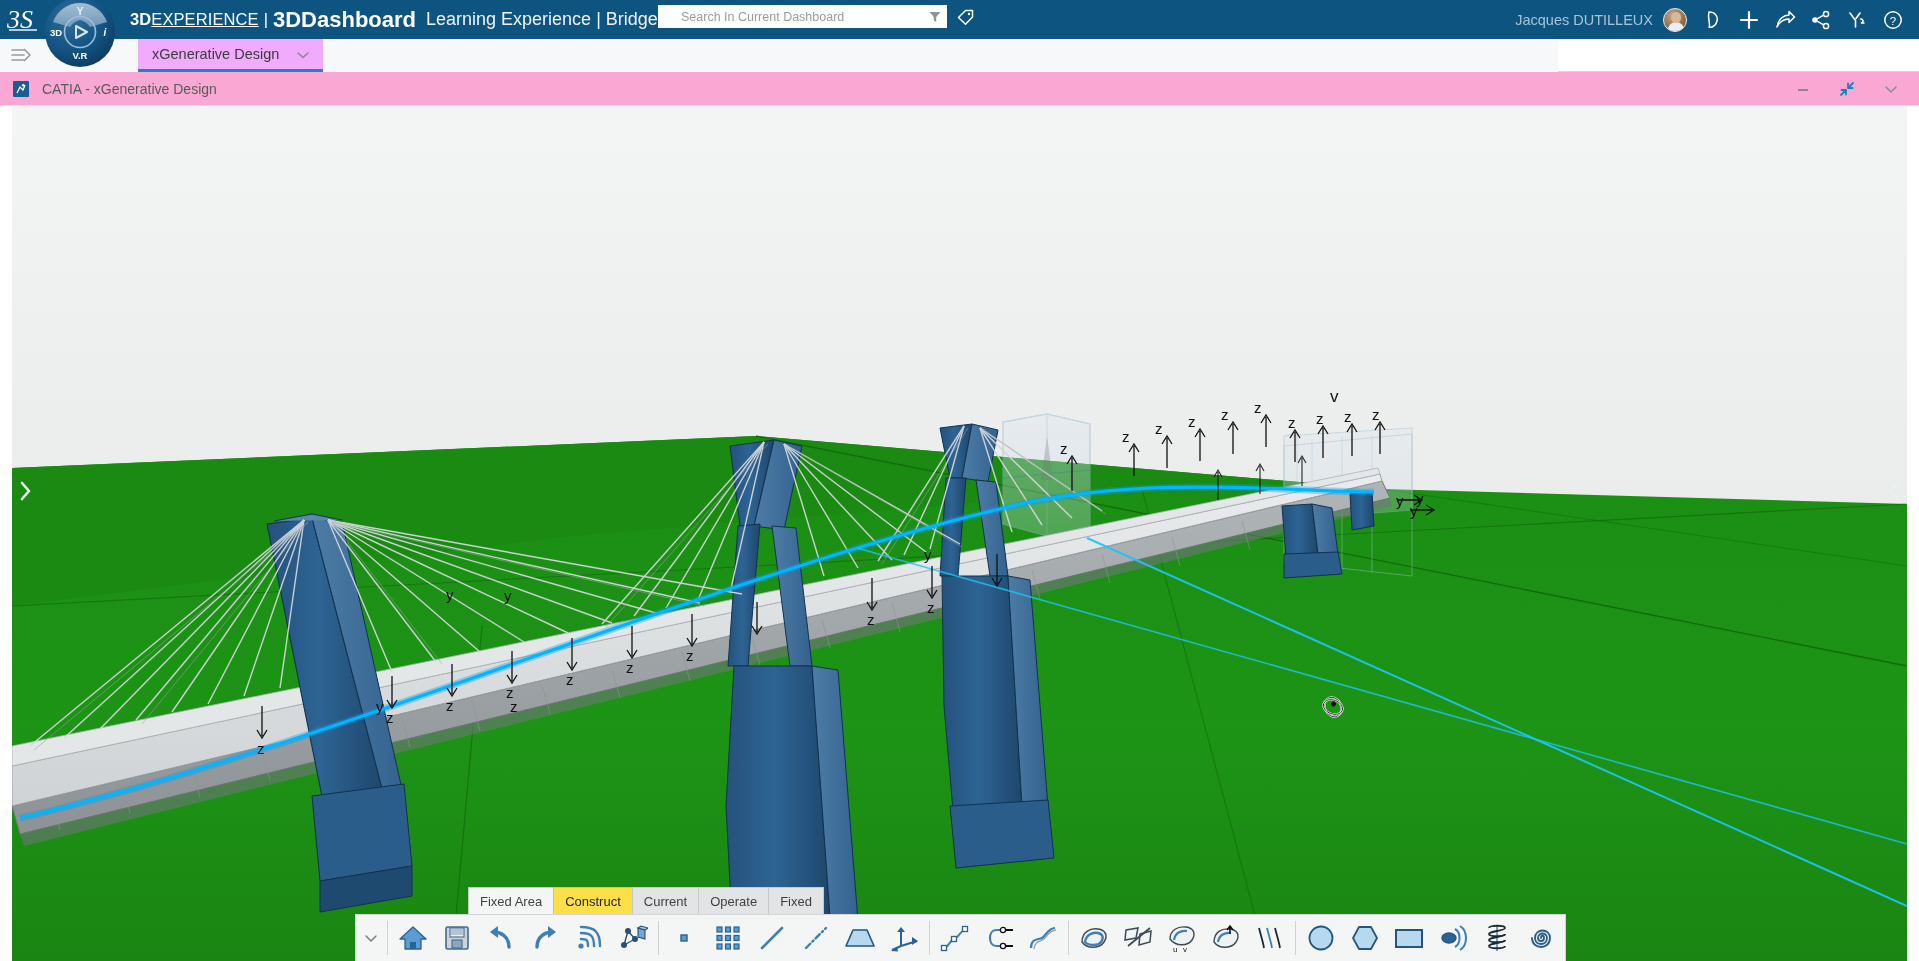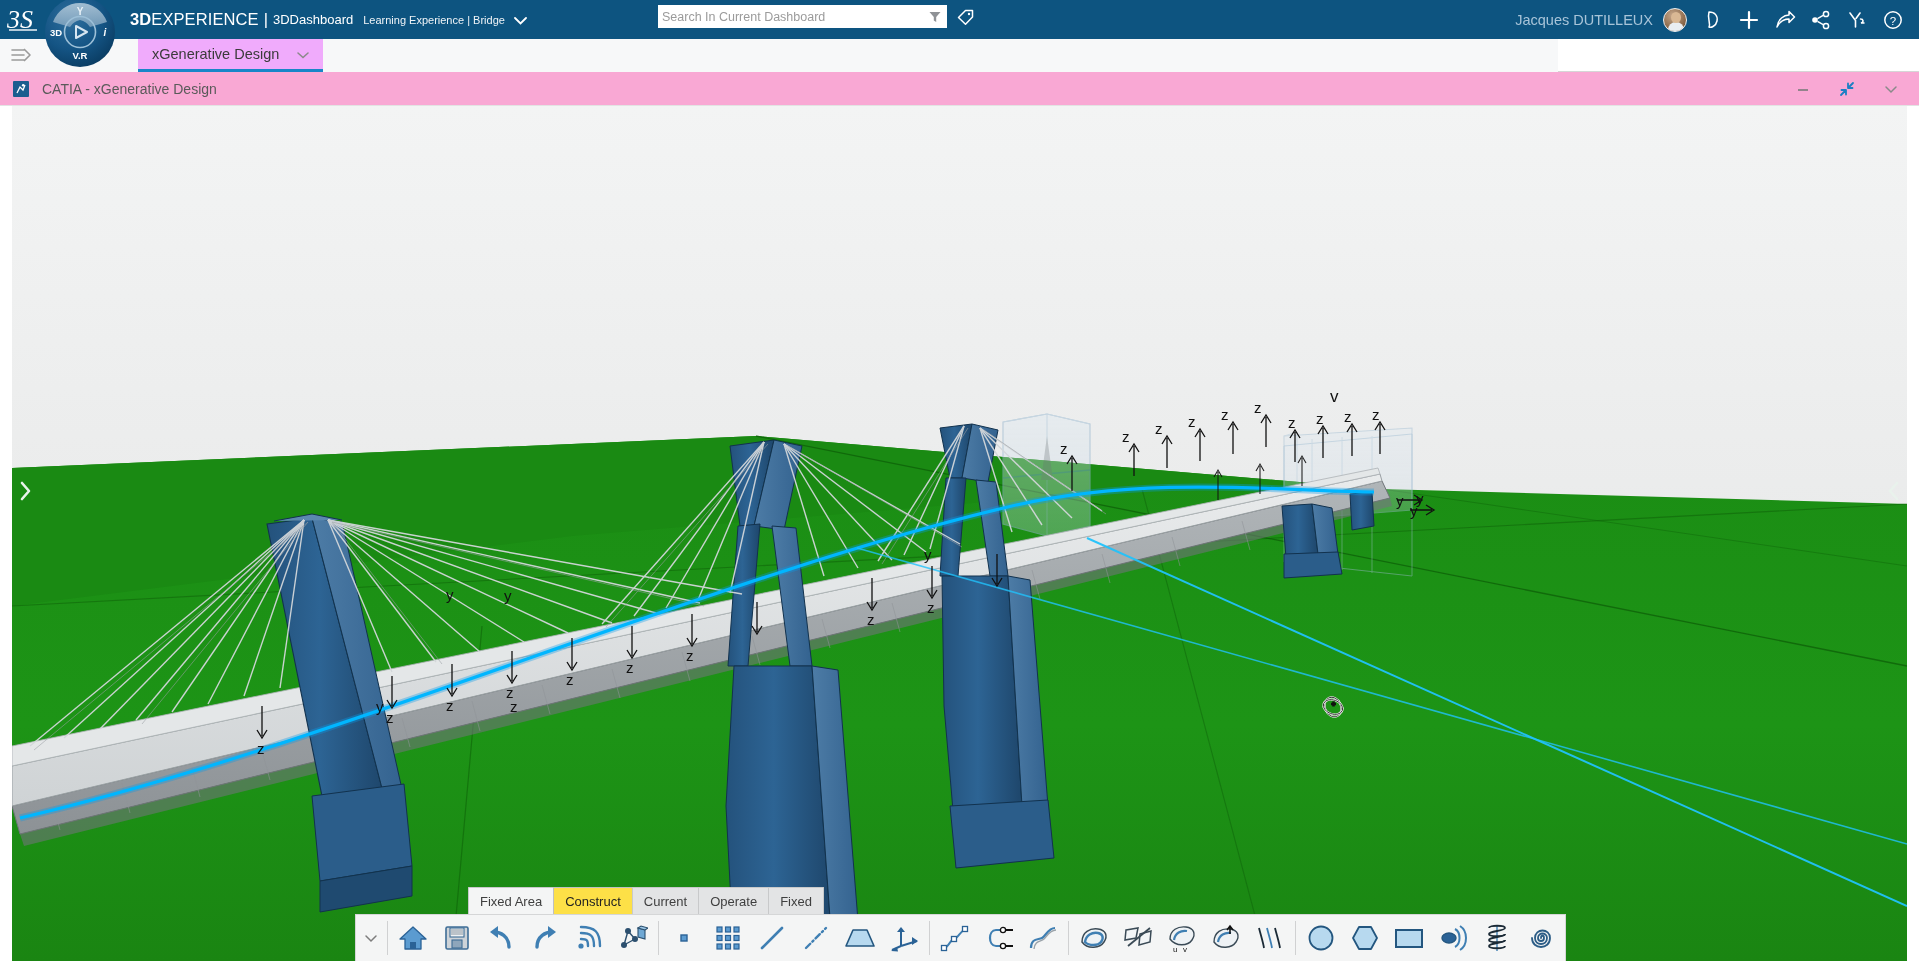--- a/index.html
+++ b/index.html
@@ -29,36 +29,36 @@
     width: 72px; height: 72px;
     z-index: 40;
   }
 
   .brand {
     position: absolute; left: 130px; top: 0;
     height: 39px; display: flex; align-items: center;
     color: #ffffff; white-space: nowrap;
   }
   .brand .b1 { font-size: 16.5px; font-weight: bold; letter-spacing: .1px;}
-  .brand .b1 .thin { font-weight: normal; }
+  .brand .b1 .thin { font-weight: normal; text-decoration: underline; }
   .brand .sep { font-weight: normal; margin: 0 5px; font-size: 16.5px; }
-  .brand .b2 { font-size: 13px; font-weight: normal; }
-  .brand .ctx { font-size: 11px; font-weight: normal; margin-left: 10px; color:#f0f4f7;text-align:center;}
+  .brand .b2 { font-size: 22px; font-weight: bold; }
+  .brand .ctx { font-size: 18px; font-weight: normal; margin-left: 10px; color:#f0f4f7;text-align:center;}
   .brand .caret { margin-left: 9px; display: inline-block; }
 
   .searchwrap {
     position: absolute; left: 658px; top: 5px;
     width: 289px; height: 23px;
     background: #ffffff;
     display: flex; align-items: center;
   }
   .searchwrap input {
     flex: 1; height: 14px; border: none; outline: none;
     font-family: "Liberation Sans", sans-serif;
-    font-size: 12.5px; color: #555; padding-left: 4px;
+    font-size: 12.5px; color: #555; padding-left: 23px;
     background: transparent;
   }
   .searchwrap input::placeholder { color: #9b9b9b; }
   .filter-icon { width: 24px; display:flex; align-items:center; justify-content:center;}
 
   .tag-icon { position: absolute; left: 953px; top: 5px; width: 24px; height: 24px;
               display:flex;align-items:center;justify-content:center; }
 
   .topright {
     position: absolute; right: 8px; top: 0; height: 39px;

